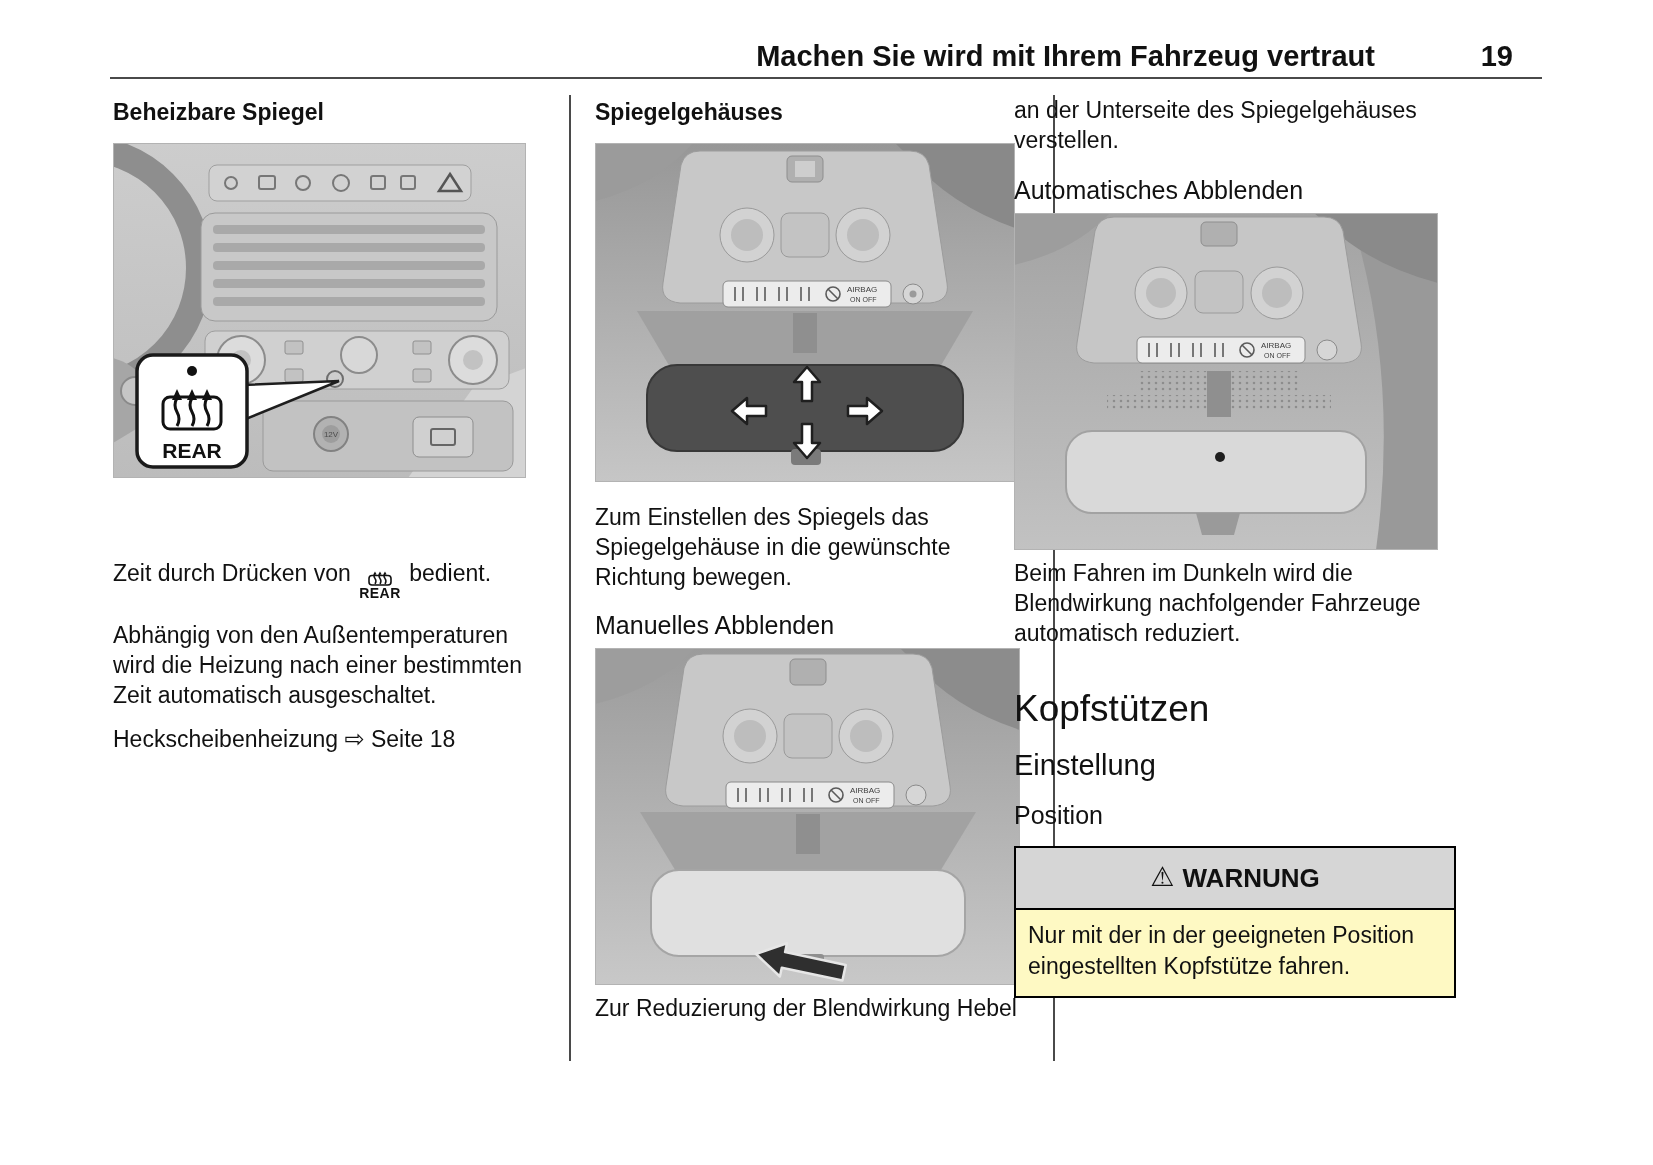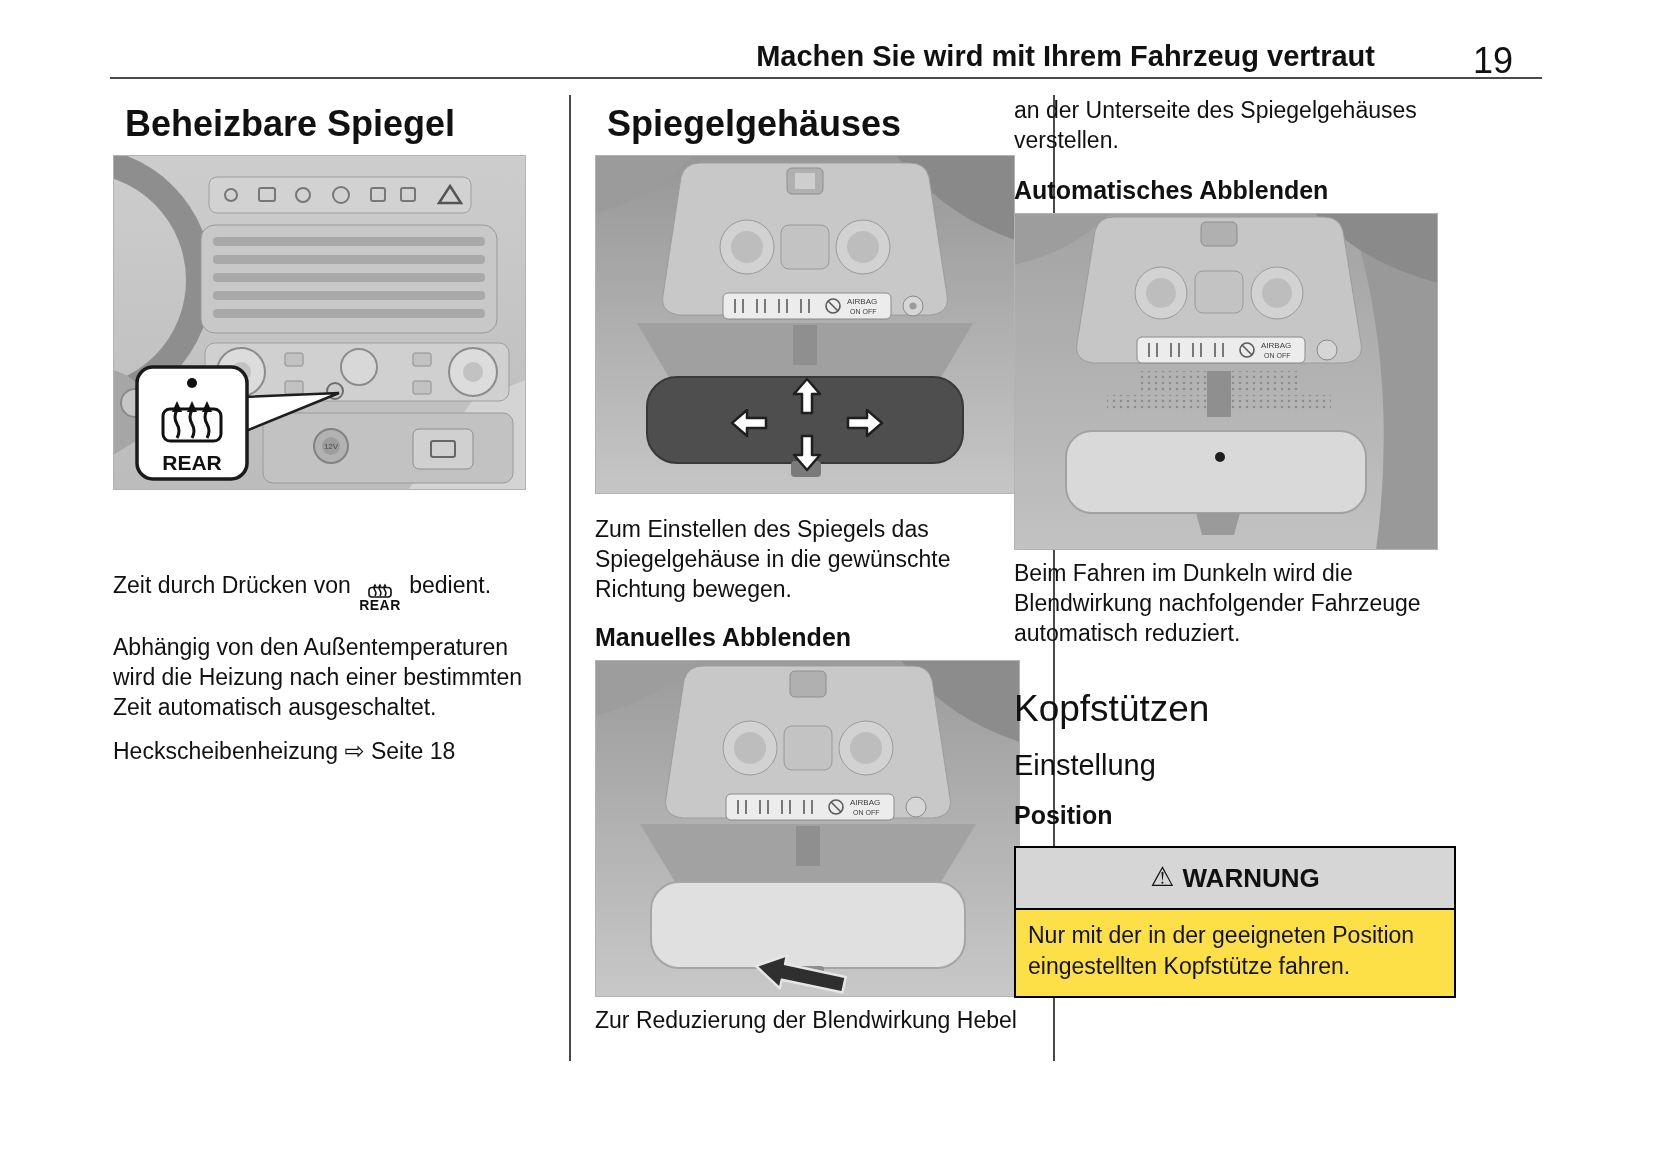--- a/index.html
+++ b/index.html
@@ -4,51 +4,51 @@
 <style>
   html,body{margin:0;padding:0}
   body{
     width:1653px;height:1165px;position:relative;background:#fff;color:#111;
     font-family:"Liberation Sans",sans-serif;overflow:hidden;
   }
   svg text{font-family:"Liberation Sans",sans-serif}
 
   
   .hdr-title{position:absolute;top:40px;right:278px;font-size:29px;font-weight:700;white-space:nowrap}
-  .hdr-num{position:absolute;top:40px;right:140px;font-size:36px;font-weight:400}
+  .hdr-num{position:absolute;top:40px;right:140px;font-size:29px;font-weight:700}
   .hdr-rule{position:absolute;top:77px;left:110px;width:1432px;height:2px;background:#4a4a4a}
 
   
   .vdiv{position:absolute;top:95px;height:966px;width:2px;background:#4a4a4a}
   .vdiv-1{left:569px}.vdiv-2{left:1053px}
 
   
   .col{position:absolute;top:95px}
   .col-1{left:113px;width:424px}
   .col-2{left:595px;width:436px}
   .col-3{left:1014px;width:442px}
 
-  .h1{font-size:36px;font-weight:700;line-height:34px;margin:12px}
-  .h2{font-size:25px;font-weight:700;line-height:30px;margin:0}
+  .h1{font-size:23px;font-weight:700;line-height:34px;margin:0}
+  .h2{font-size:25px;font-weight:400;line-height:30px;margin:0}
   .h-big{font-size:37px;font-weight:400;line-height:42px;margin:0}
   .h-mid{font-size:29px;font-weight:400;line-height:34px;margin:0}
   .body-text{font-size:23px;line-height:30px;margin:0}
   .fig{display:block}
 
   
   .rear-inline{display:inline-flex;flex-direction:column;align-items:center;vertical-align:-5px;line-height:1;margin:0 2px}
   .rear-inline .rear-lbl{font-size:14px;font-weight:700;letter-spacing:.5px}
 
   .xref-arrow{font-size:24px}
 
   
   .warn{margin-top:16px;border:2px solid #000}
   .warn-head{background:#d6d6d6;border-bottom:2px solid #000;height:60px;display:flex;align-items:center;justify-content:center;gap:8px;font-size:26px;font-weight:700}
   .warn-icon{font-size:27px;font-weight:400;position:relative;top:-1px}
-  .warn-body{background:#fde047;padding:10px 12px 14px;font-size:23px;line-height:31px}
+  .warn-body{background:#fef9c3;padding:10px 12px 14px;font-size:23px;line-height:31px}
 
   .mt8{margin-top:8px}.mt14{margin-top:14px}
   .mt16{margin-top:20px}.mt18{margin-top:18px}.mt20{margin-top:20px}
   .mt40{margin-top:40px}.mt80{margin-top:80px}
 </style>
 </head>
 <body>
 
 <div class="hdr-title">Machen Sie wird mit Ihrem Fahrzeug vertraut</div>
 <div class="hdr-num">19</div>

